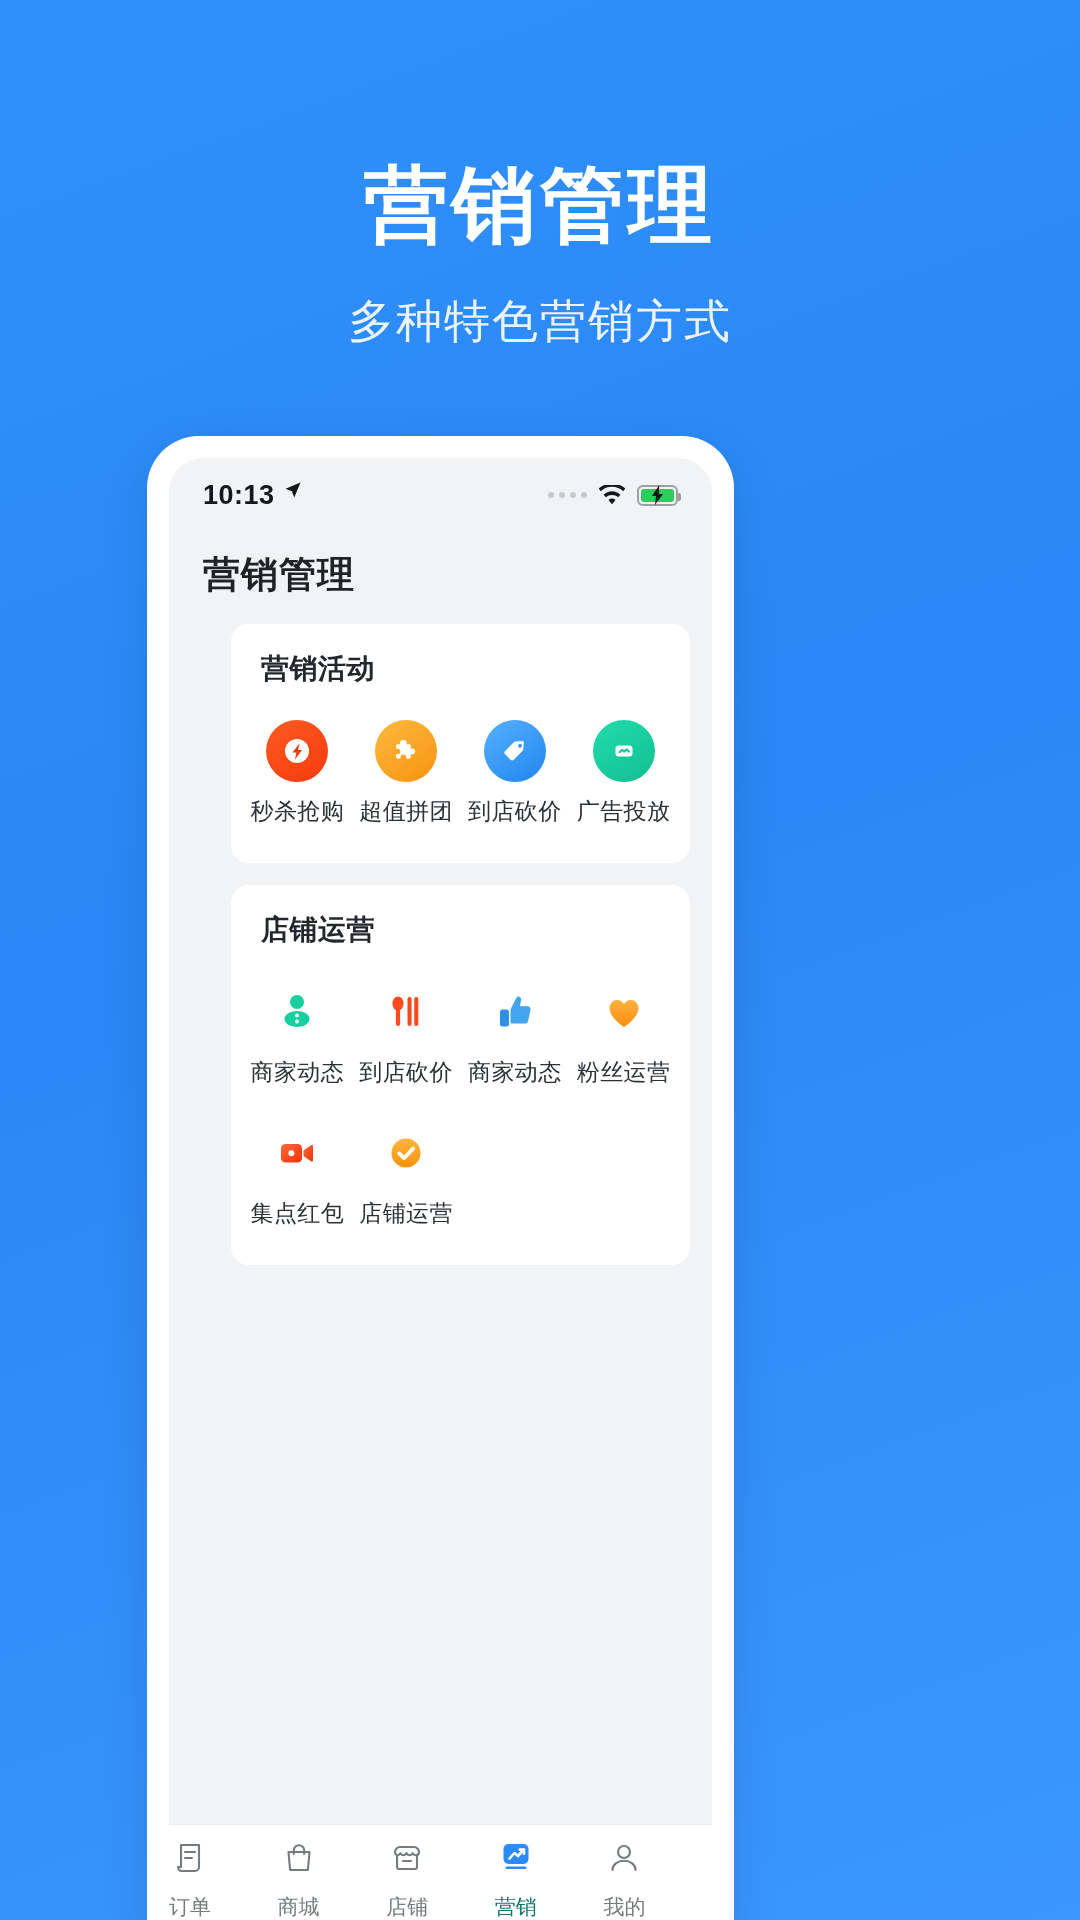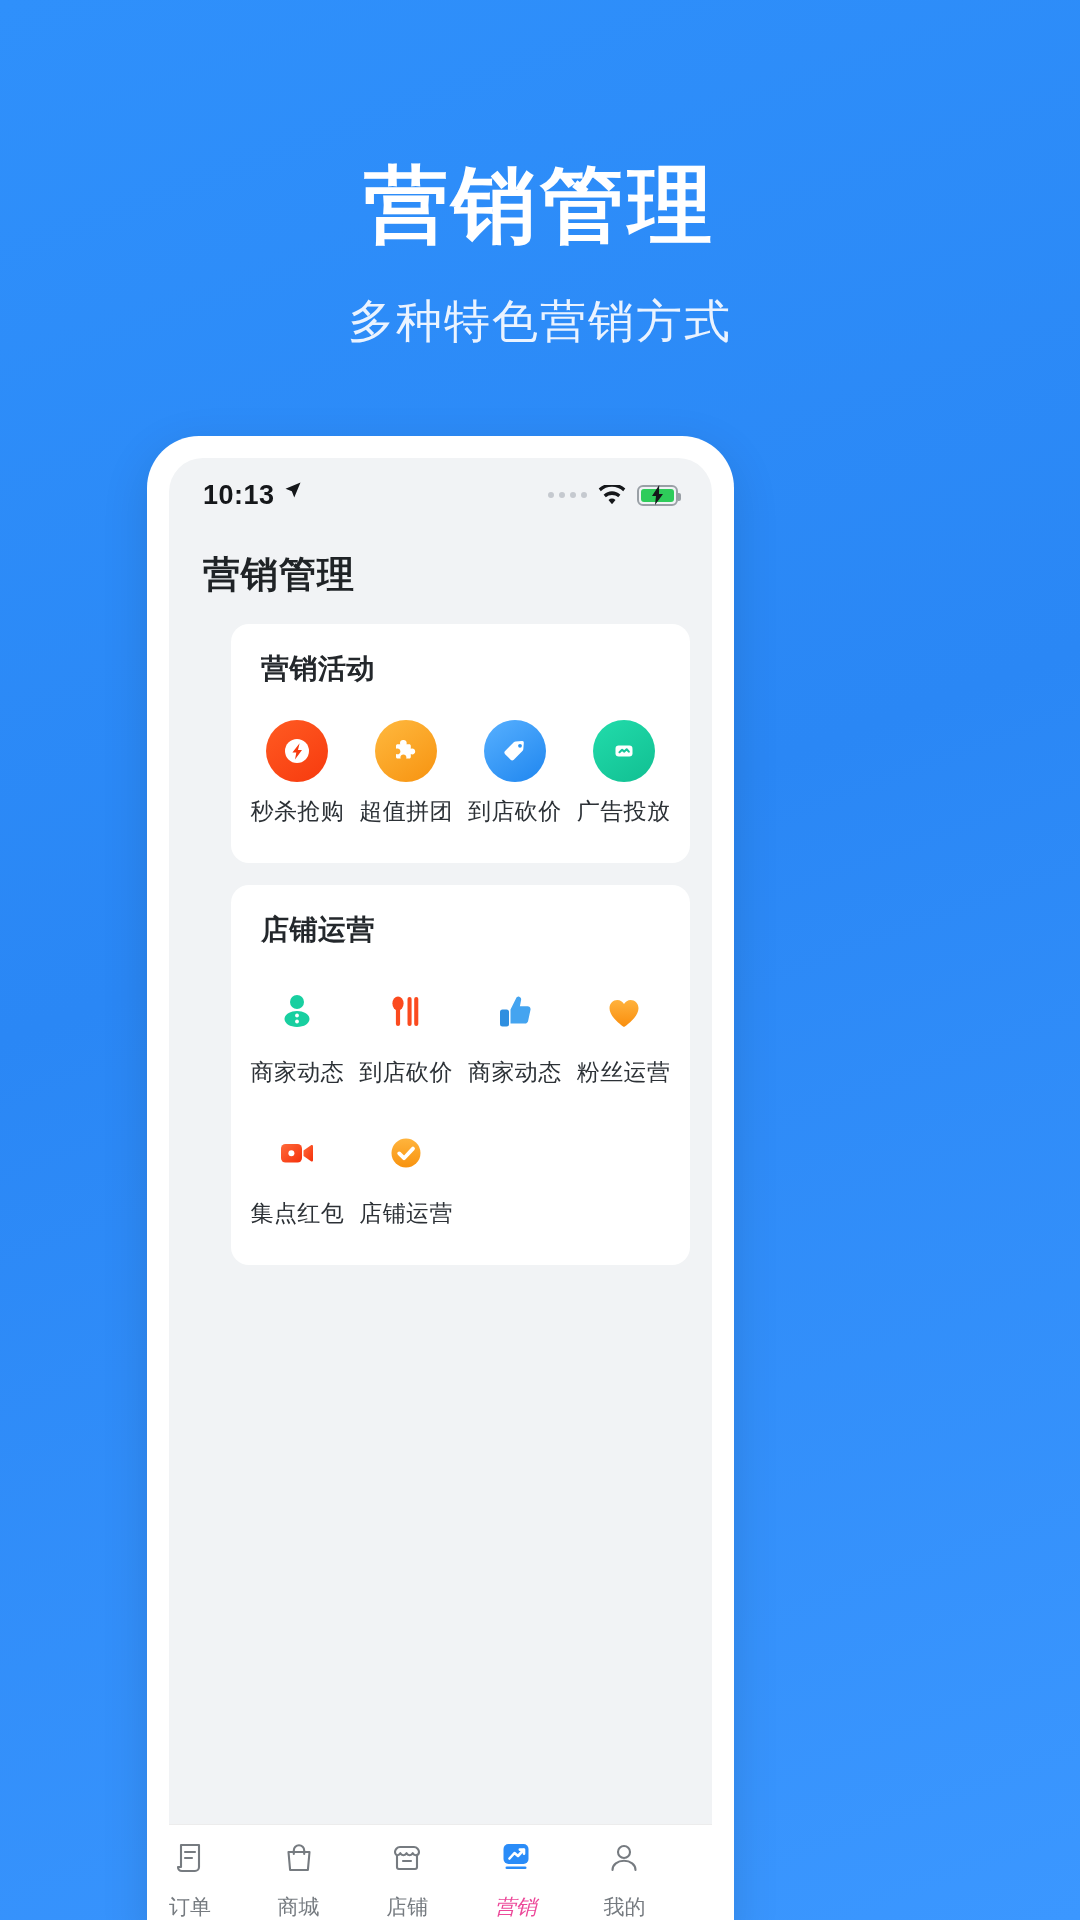--- a/index.html
+++ b/index.html
@@ -154,21 +154,21 @@
     align-items:flex-start;
     padding-top:12px;
   }
   .tab {
     flex:1;
     display:flex; flex-direction:column; 
     gap:14px;
   }
   .tab-ico { width:42px; height:42px; display:flex; align-items:center; justify-content:center; }
   .tab-label { font-size:21px; color:#767b80; }
-  .tab.active .tab-label { color:#ec4899;font-style:italic; }
+  .tab.active .tab-label { color:#0f766e; }
 </style>
 </head>
 <body>
 
 <div class="promo">
   <div class="promo-title">营销管理</div>
   <div class="promo-sub">多种特色营销方式</div>
 </div>
 
 <div class="phone">

